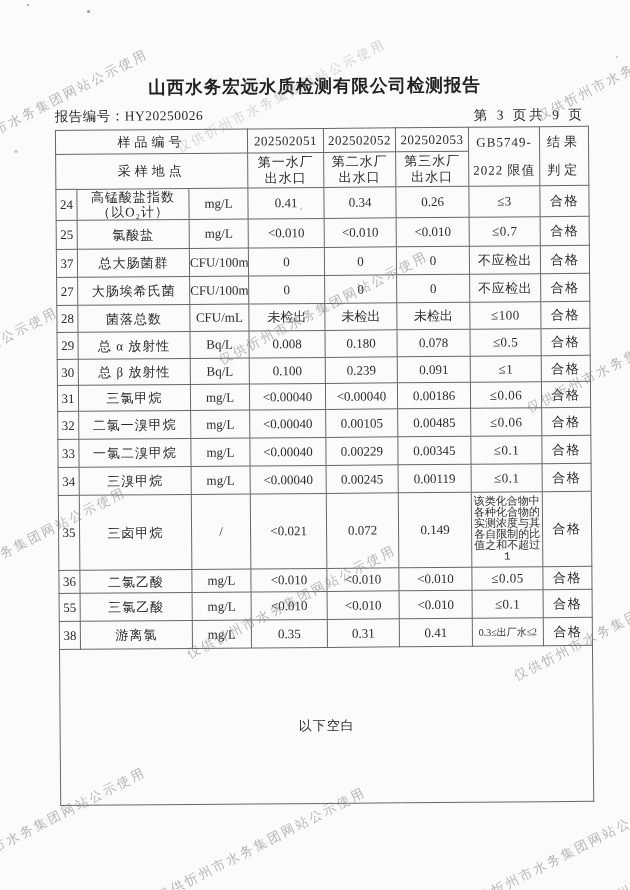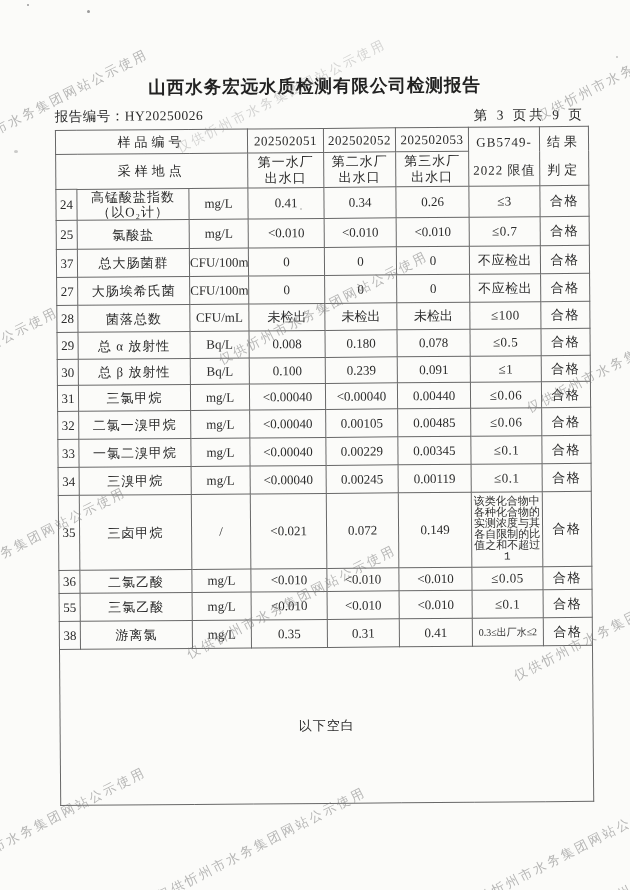--- a/index.html
+++ b/index.html
@@ -256,21 +256,21 @@
     <td class="c-val">0.091</td>
     <td class="c-limit">≤1</td>
     <td class="c-result">合格</td>
   </tr>
           <tr style="height: 26px;">
     <td class="c-no">31</td>
     <td class="c-param">三氯甲烷</td>
     <td class="c-unit">mg/L</td>
     <td class="c-val">&lt;0.00040</td>
     <td class="c-val">&lt;0.00040</td>
-    <td class="c-val">0.00440</td>
+    <td class="c-val">0.00186</td>
     <td class="c-limit">≤0.06</td>
     <td class="c-result">合格</td>
   </tr>
           <tr style="height: 28px;">
     <td class="c-no">32</td>
     <td class="c-param">二氯一溴甲烷</td>
     <td class="c-unit">mg/L</td>
     <td class="c-val">&lt;0.00040</td>
     <td class="c-val">0.00105</td>
     <td class="c-val">0.00485</td>

